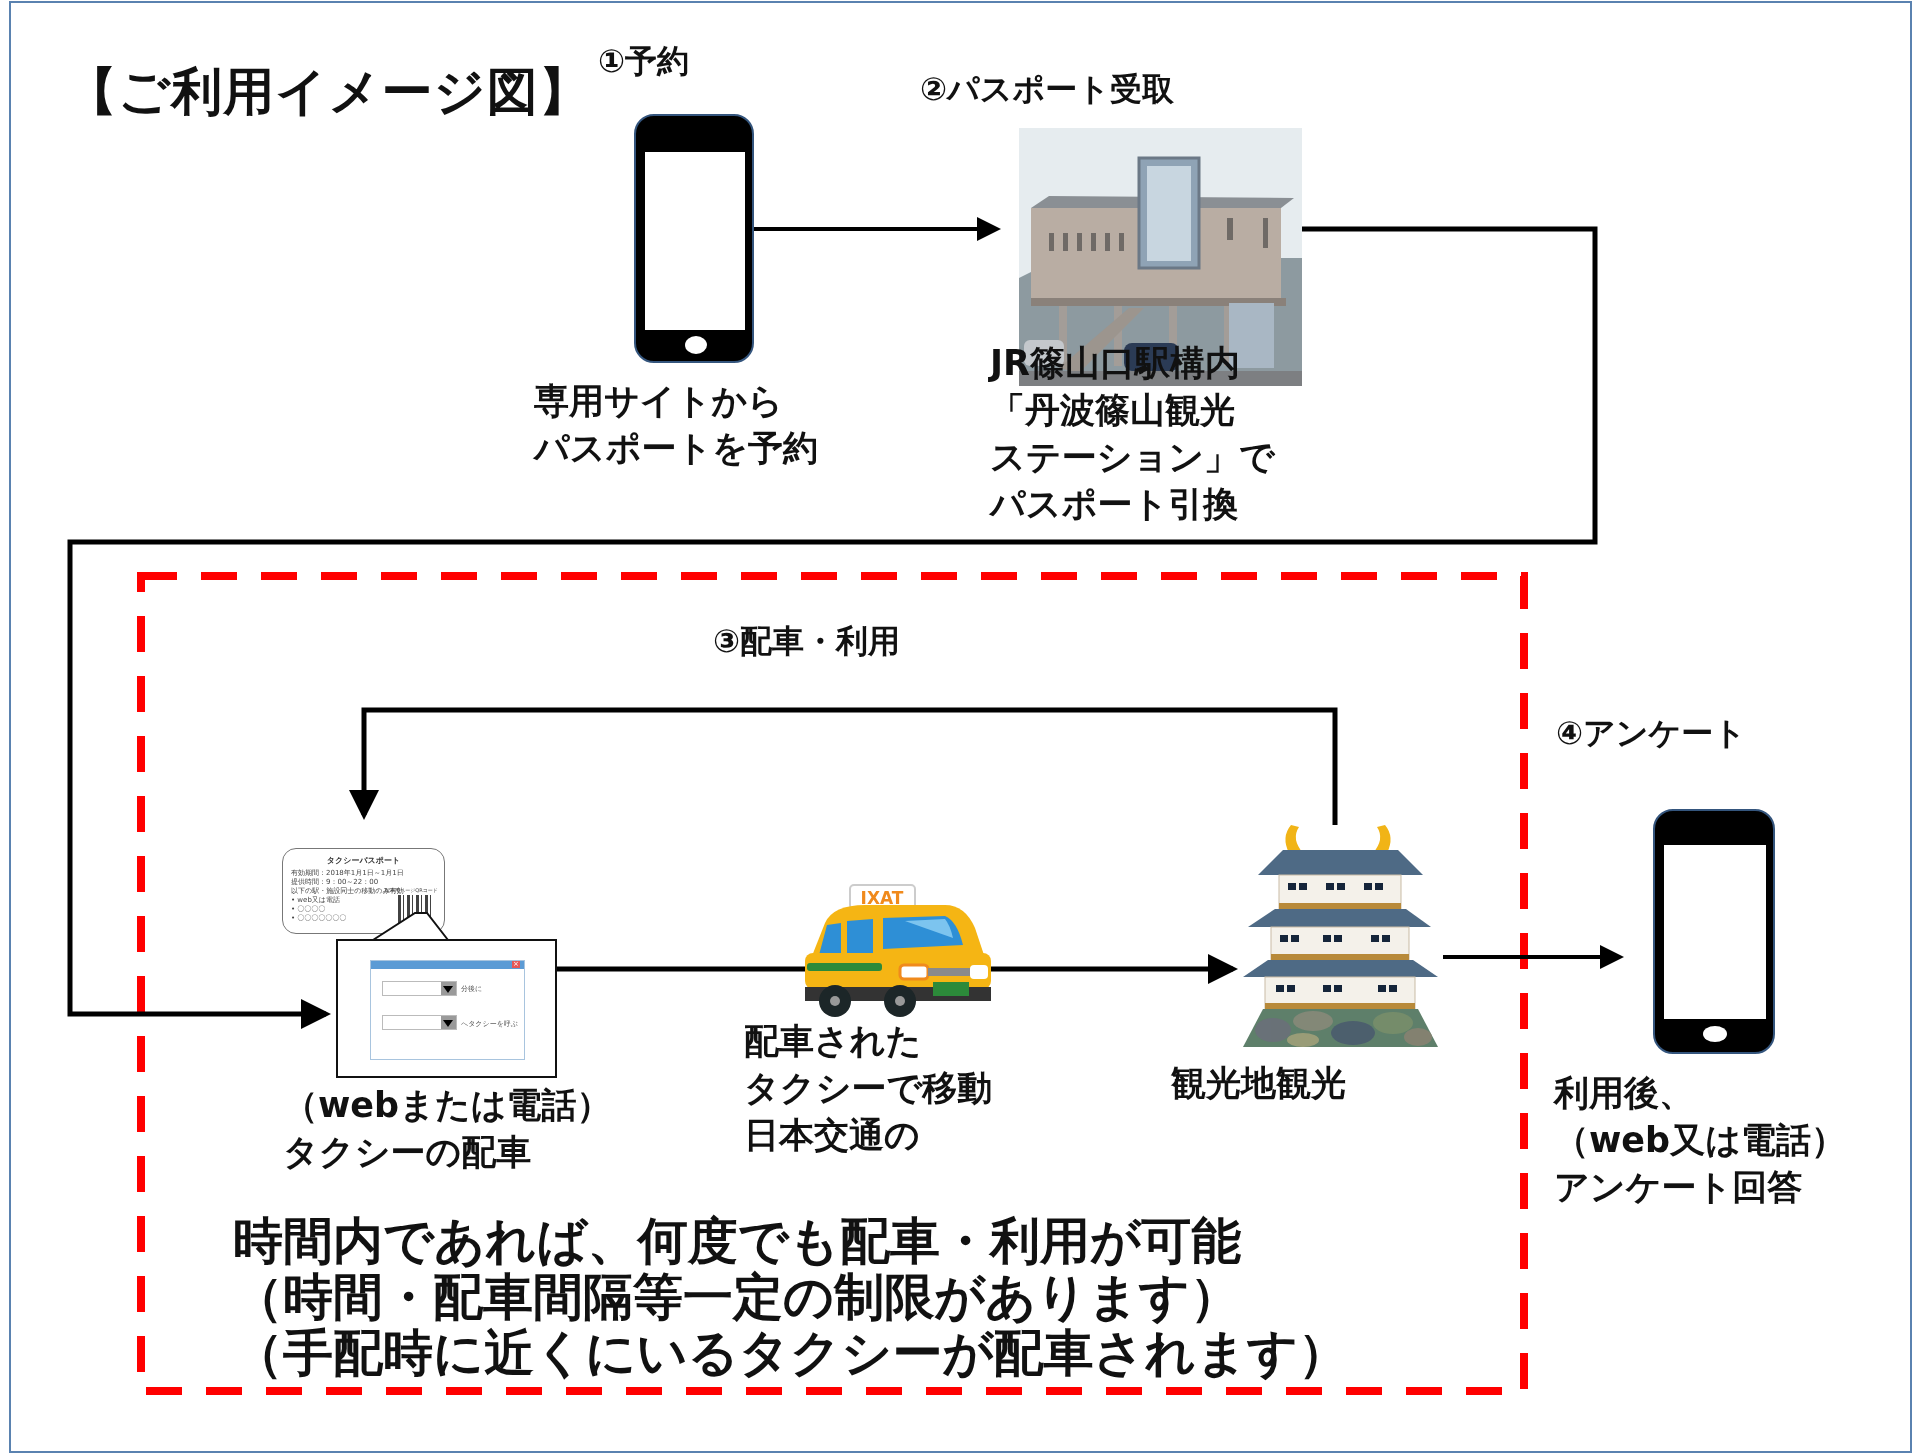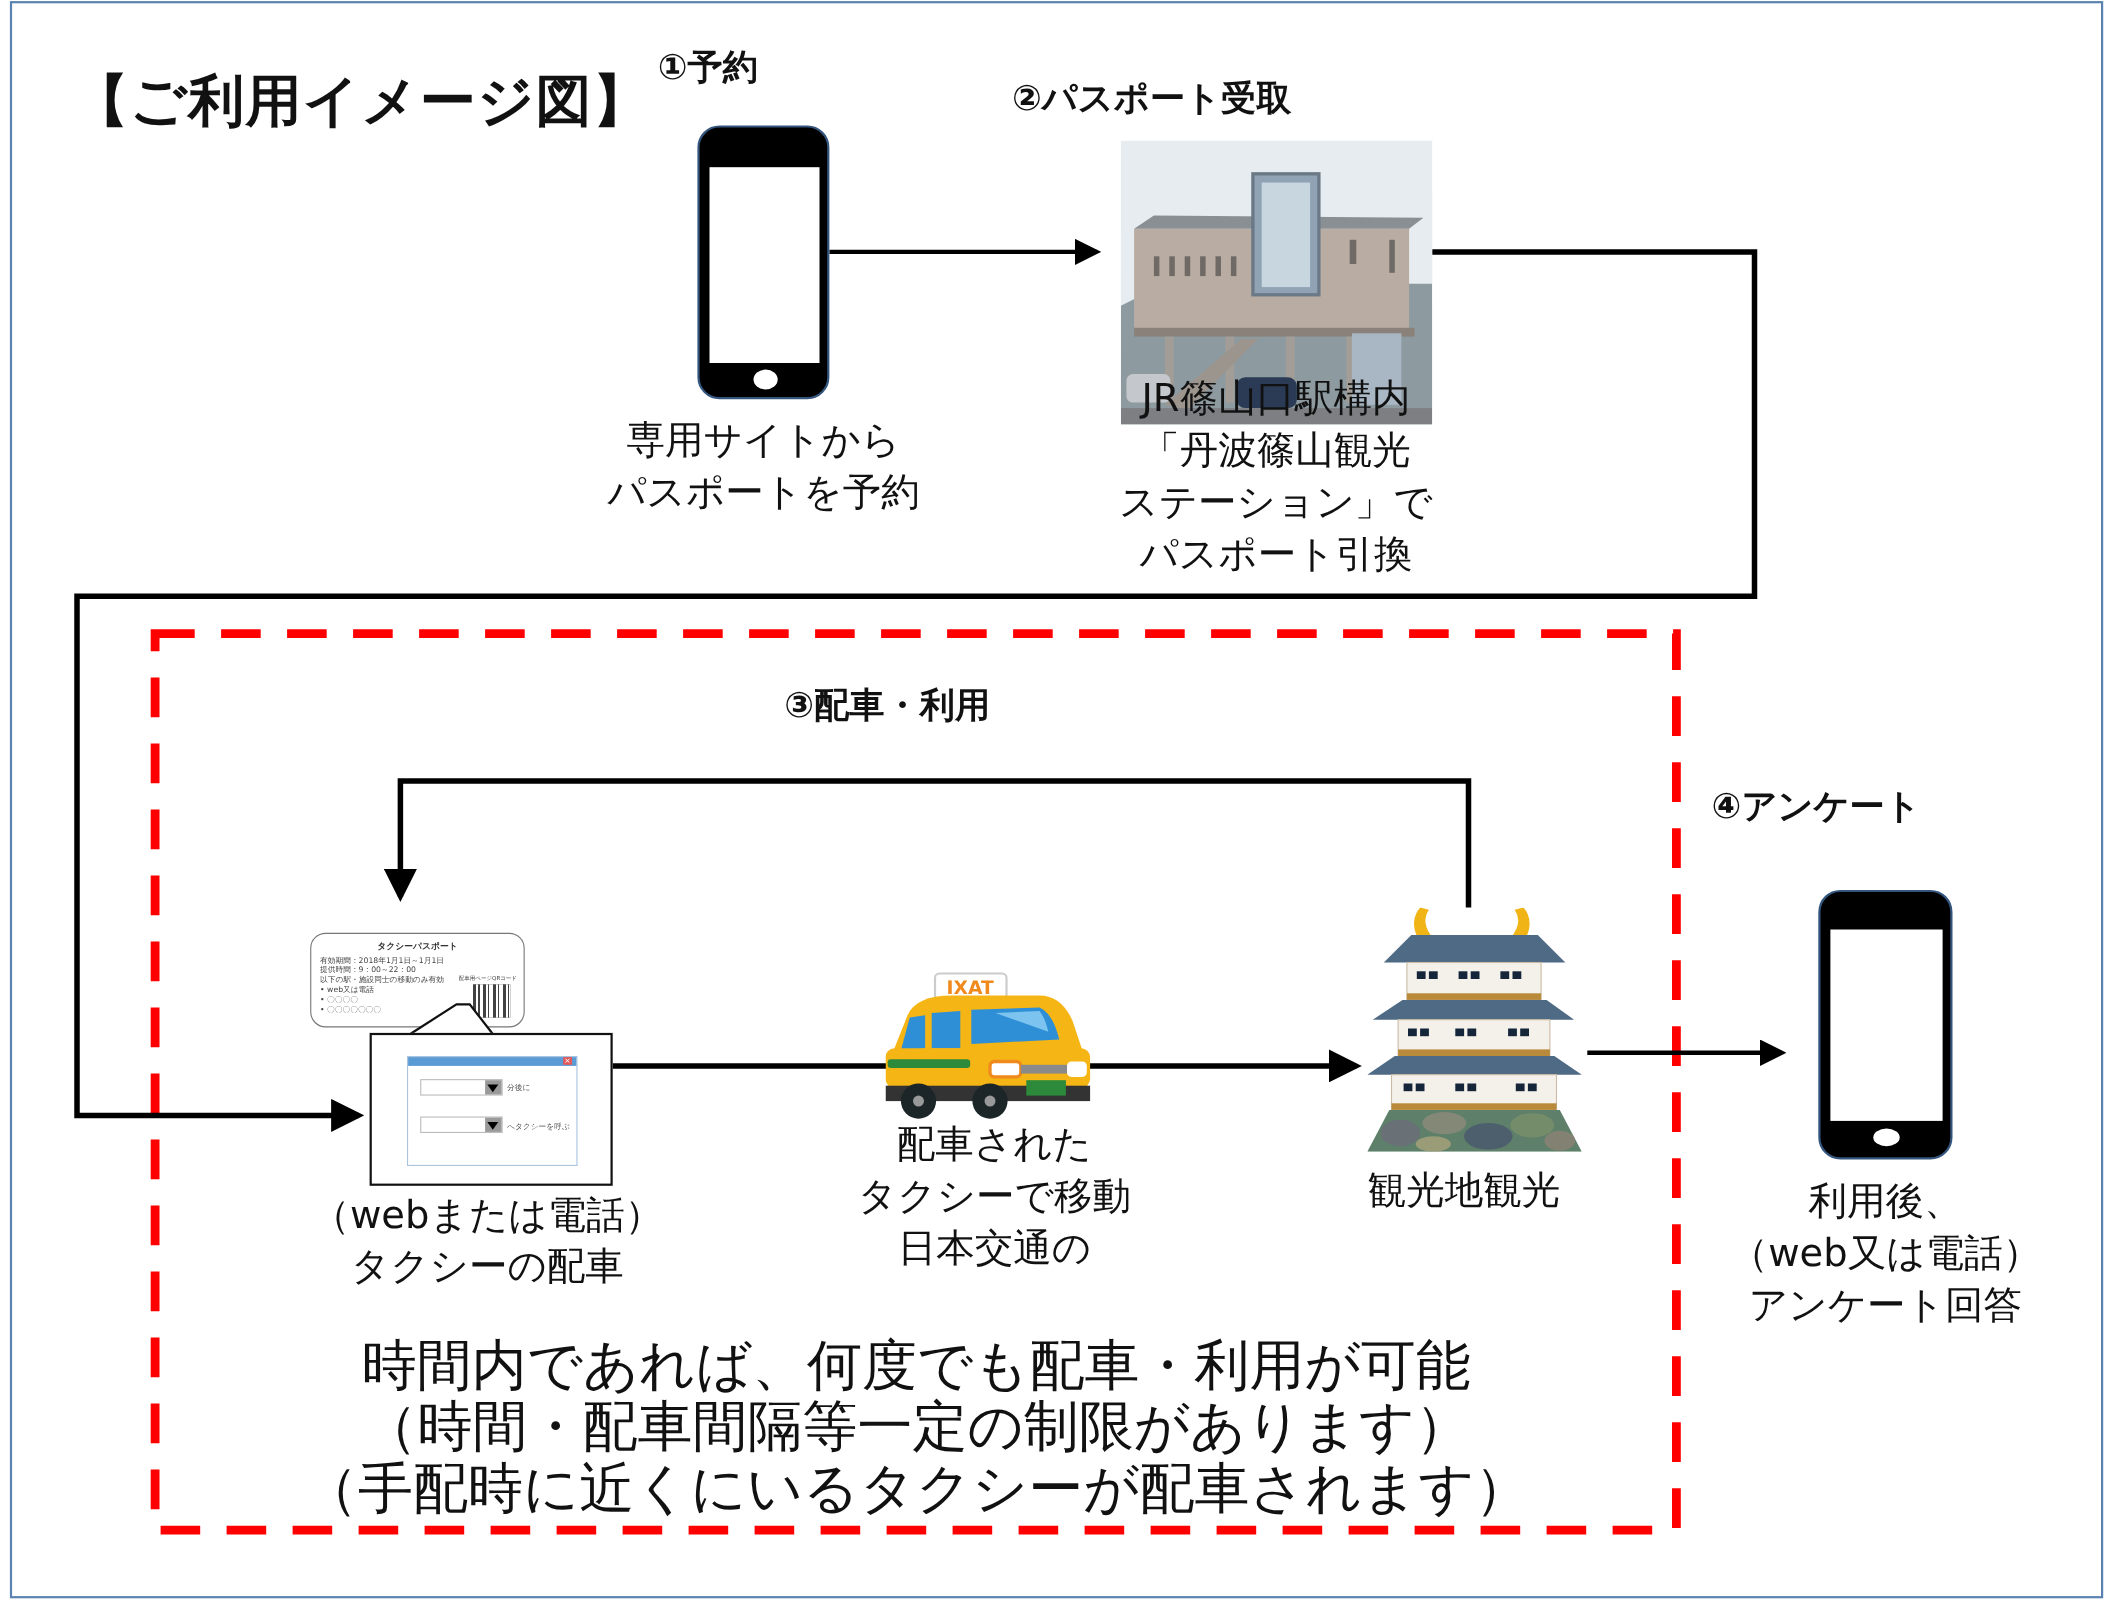--- a/index.html
+++ b/index.html
@@ -3,21 +3,21 @@
 <meta charset="utf-8">
 <style>
   html, body { margin:0; padding:0; background:#ffffff; }
   body { width:1920px; height:1456px; position:relative; overflow:hidden;
          font-family:"DejaVu Sans", "Liberation Sans", sans-serif; color:#111; }
   .frame { position:absolute; left:9px; top:1px; width:1903px; height:1452px;
            border:2px solid #5a82b0; box-sizing:border-box; }
   .abs { position:absolute; }
   .title-main { left:66px; top:58px; font-size:51px; font-weight:bold; letter-spacing:1px; white-space:nowrap;font-family:Liberation Serif, serif; }
   .step-title { font-size:32px; font-weight:bold; white-space:nowrap; }
-  .caption { font-size:35px; text-align:center; line-height:47px; white-space:nowrap; font-weight:400; }
+  .caption { font-size:35px; line-height:47px; white-space:nowrap; font-weight:700; }
   .caption .line { display:block; }
   svg.lines { position:absolute; left:0; top:0; }
   .phone { position:absolute; background:#000; border-radius:20px; border:2px solid #34557d; box-sizing:border-box; }
   .phone .screen { position:absolute; background:#fff; }
   .phone .home { position:absolute; background:#fff; border-radius:50%; }
   .photo { position:absolute; overflow:hidden; background:linear-gradient(#e8eef0,#cfd7da); }
   .card { position:absolute; background:#fff; border:1.5px solid #777; border-radius:14px; box-sizing:border-box; font-size:7px; color:#444; padding:6px 8px; }
   .card .ct { text-align:center; font-weight:bold; font-size:8px; color:#333; margin-bottom:3px; }
   .card .cl { line-height:9px; white-space:nowrap; }
   .card .qr { position:absolute; right:12px; bottom:8px; width:34px; height:30px;
@@ -113,21 +113,21 @@
   <span class="line">JR篠山口駅構内</span>
   <span class="line">「丹波篠山観光</span>
   <span class="line">ステーション」で</span>
   <span class="line">パスポート引換</span>
 </div>
 
 <div class="abs step-title" style="left:713px; top:620px;">
   <span>③</span><span>配車・利用</span>
 </div>
 
-<div class="card" style="left:282px; top:848px; width:195px; height:86px;">
+<div class="card" style="left:282px; top:848px; width:163px; height:86px;">
   <div class="ct">タクシーパスポート</div>
   <div class="cl">有効期間：2018年1月1日～1月1日</div>
   <div class="cl">提供時間：9：00～22：00</div>
   <div class="cl">以下の駅・施設同士の移動のみ有効</div>
   <div class="cl">• <span>web又は電話</span></div>
   <div class="cl">• <span>〇〇〇〇</span></div>
   <div class="cl">• <span>〇〇〇〇〇〇〇</span></div>
   <div class="qrl">配車用ページQRコード</div>
   <div class="qr"></div>
 </div>

